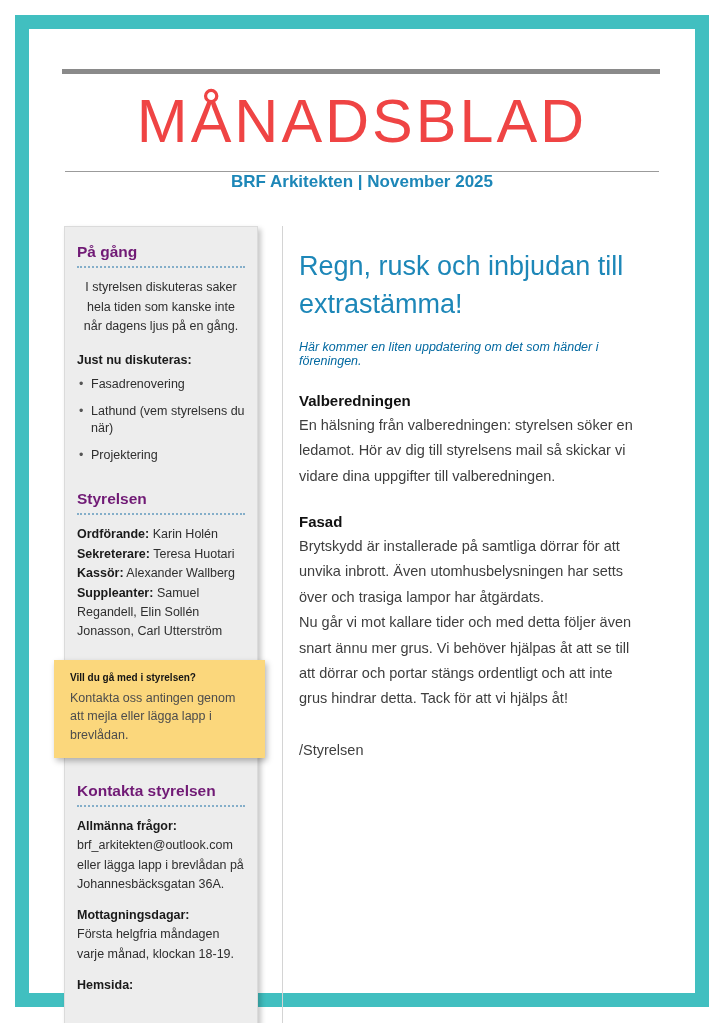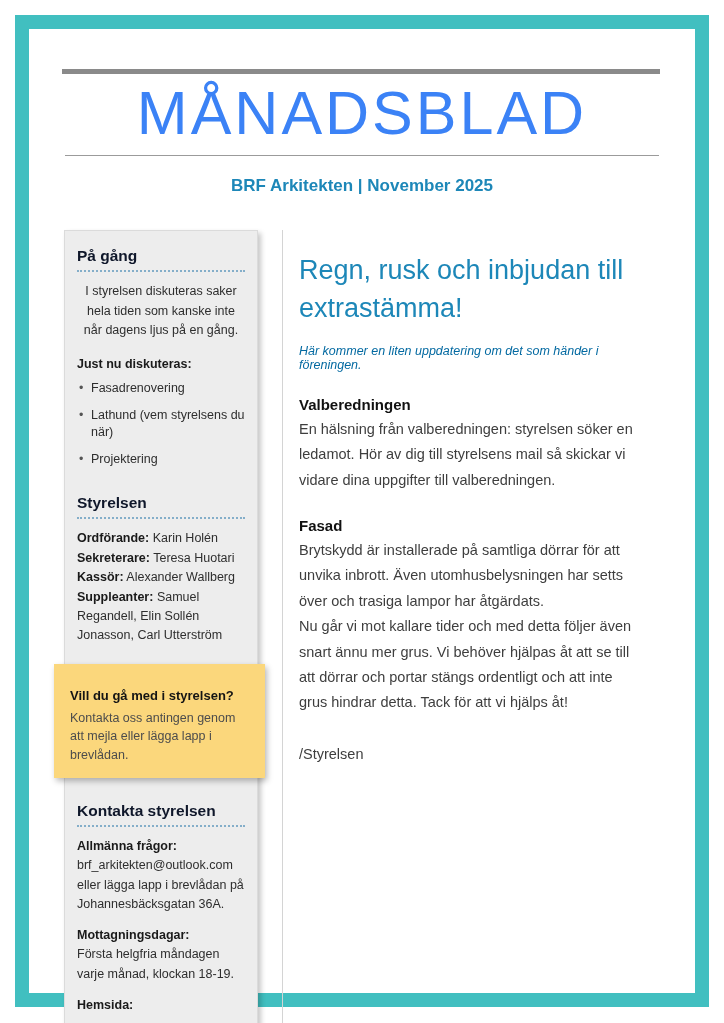--- a/index.html
+++ b/index.html
@@ -15,48 +15,48 @@
     width:694px; height:992px;
     border:14px solid #41bfc0;
     box-sizing:border-box;
   }
   .content {
     position:absolute; left:29px; top:29px; width:666px;
   }
   
   .top-bar { margin:40px 35px 0 33px; height:5px; background:#8a8a8a; }
   .newsletter-title {
-    margin:0; padding:0;
+    margin:0; padding:8px;
     text-align:center;
     font-size:61px;
     font-weight:100;
     letter-spacing:3px;
-    color:#3b82f6;
+    color:#ef4444;
     line-height:1.3;
   }
   .title-rule { margin:2px 36px 0 36px; border:0; border-top:1px solid #9b9b9b; }
   .newsletter-subtitle {
-    margin-top:20px;
+    margin-top:0;
     text-align:center;
     color:#1d87b8;
     font-weight:700;
     font-size:17px;
   }
   
   .columns { display:flex; margin:34px 0 0 35px; align-items:stretch; }
   .sidebar { flex:0 0 194px; width:194px; }
   .sidebar-box {
     background:#ededed;
     border:1px solid #dbdbdb;
     box-shadow:3px 3px 5px rgba(0,0,0,0.22);
     padding:8px 12px 18px 12px;
     box-sizing:border-box;
   }
   .side-h {
-    color:#0f172a; font-size:15.5px; font-weight:700;
+    color:#701a75; font-size:15.5px; font-weight:700;
     margin:0; padding:8px 0 5px 0;
     border-bottom:2px dotted #84aec9;
   }
   .side-p { font-size:12.5px; line-height:1.55; color:#2e2e2e; margin:10px 0 14px 0;text-align:center; }
   .side-label { font-weight:700; font-size:12.5px; color:#1a1a1a; }
   ul.side-list { list-style:none; margin:8px 0 18px 0; padding:0; }
   ul.side-list li {
     font-size:12.5px; color:#2e2e2e; margin:0 0 9px 0;
     padding-left:14px; position:relative; line-height:1.4;
   }
@@ -64,21 +64,21 @@
   .roles { margin:10px 0 18px 0; }
   .role-line { font-size:12.5px; line-height:1.55; color:#2e2e2e; }
   
   .callout {
     background:#fbd77c;
     margin:16px -20px 16px -23px;
     padding:12px 14px 13px 16px;
     box-shadow:2px 3px 6px rgba(0,0,0,0.28);
     position:relative;
   }
-  .callout-title { font-weight:700; font-size:13px; color:#141414; margin:12px 0 6px 0; }
+  .callout-title { font-weight:700; font-size:10px; color:#141414; margin:0 0 6px 0; }
   .callout-text { font-size:12.5px; color:#4c4c4c; line-height:1.5; margin:0; }
   .contact-entry { margin:12px 0 14px 0; }
   .contact-label { display:block; font-weight:700; font-size:12.5px; color:#1a1a1a; margin-bottom:2px; }
   .contact-text { font-size:12.5px; line-height:1.5; color:#2e2e2e; }
   
   .main {
     flex:1;
     margin-left:24px;
     border-left:1px solid #d4d4d4;
     padding:22px 55px 40px 16px;

